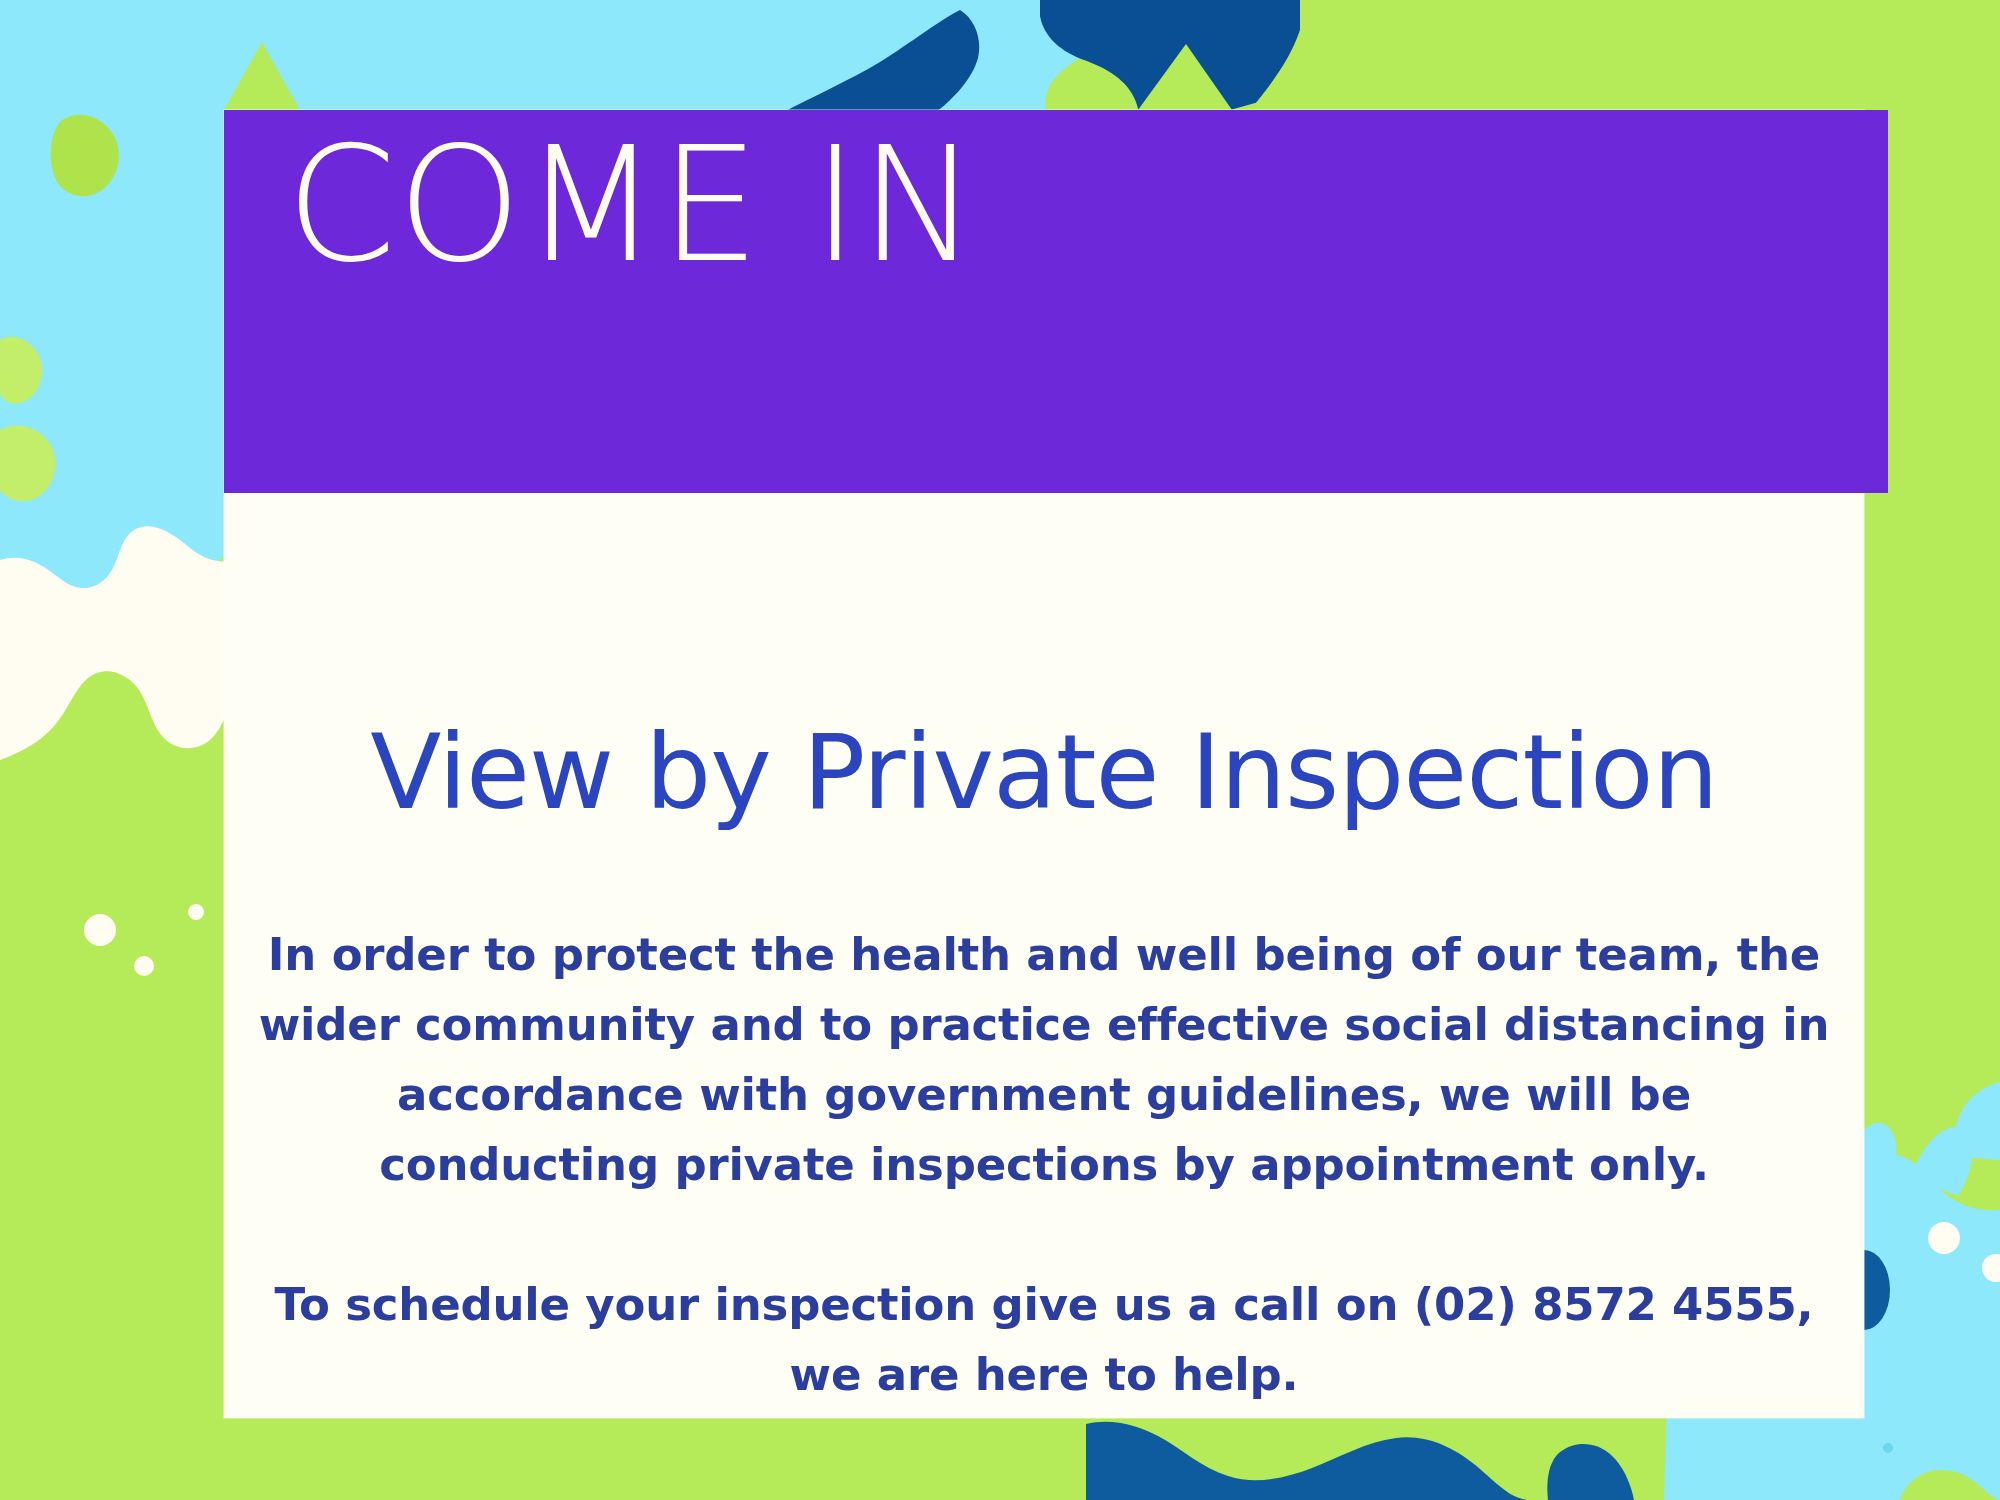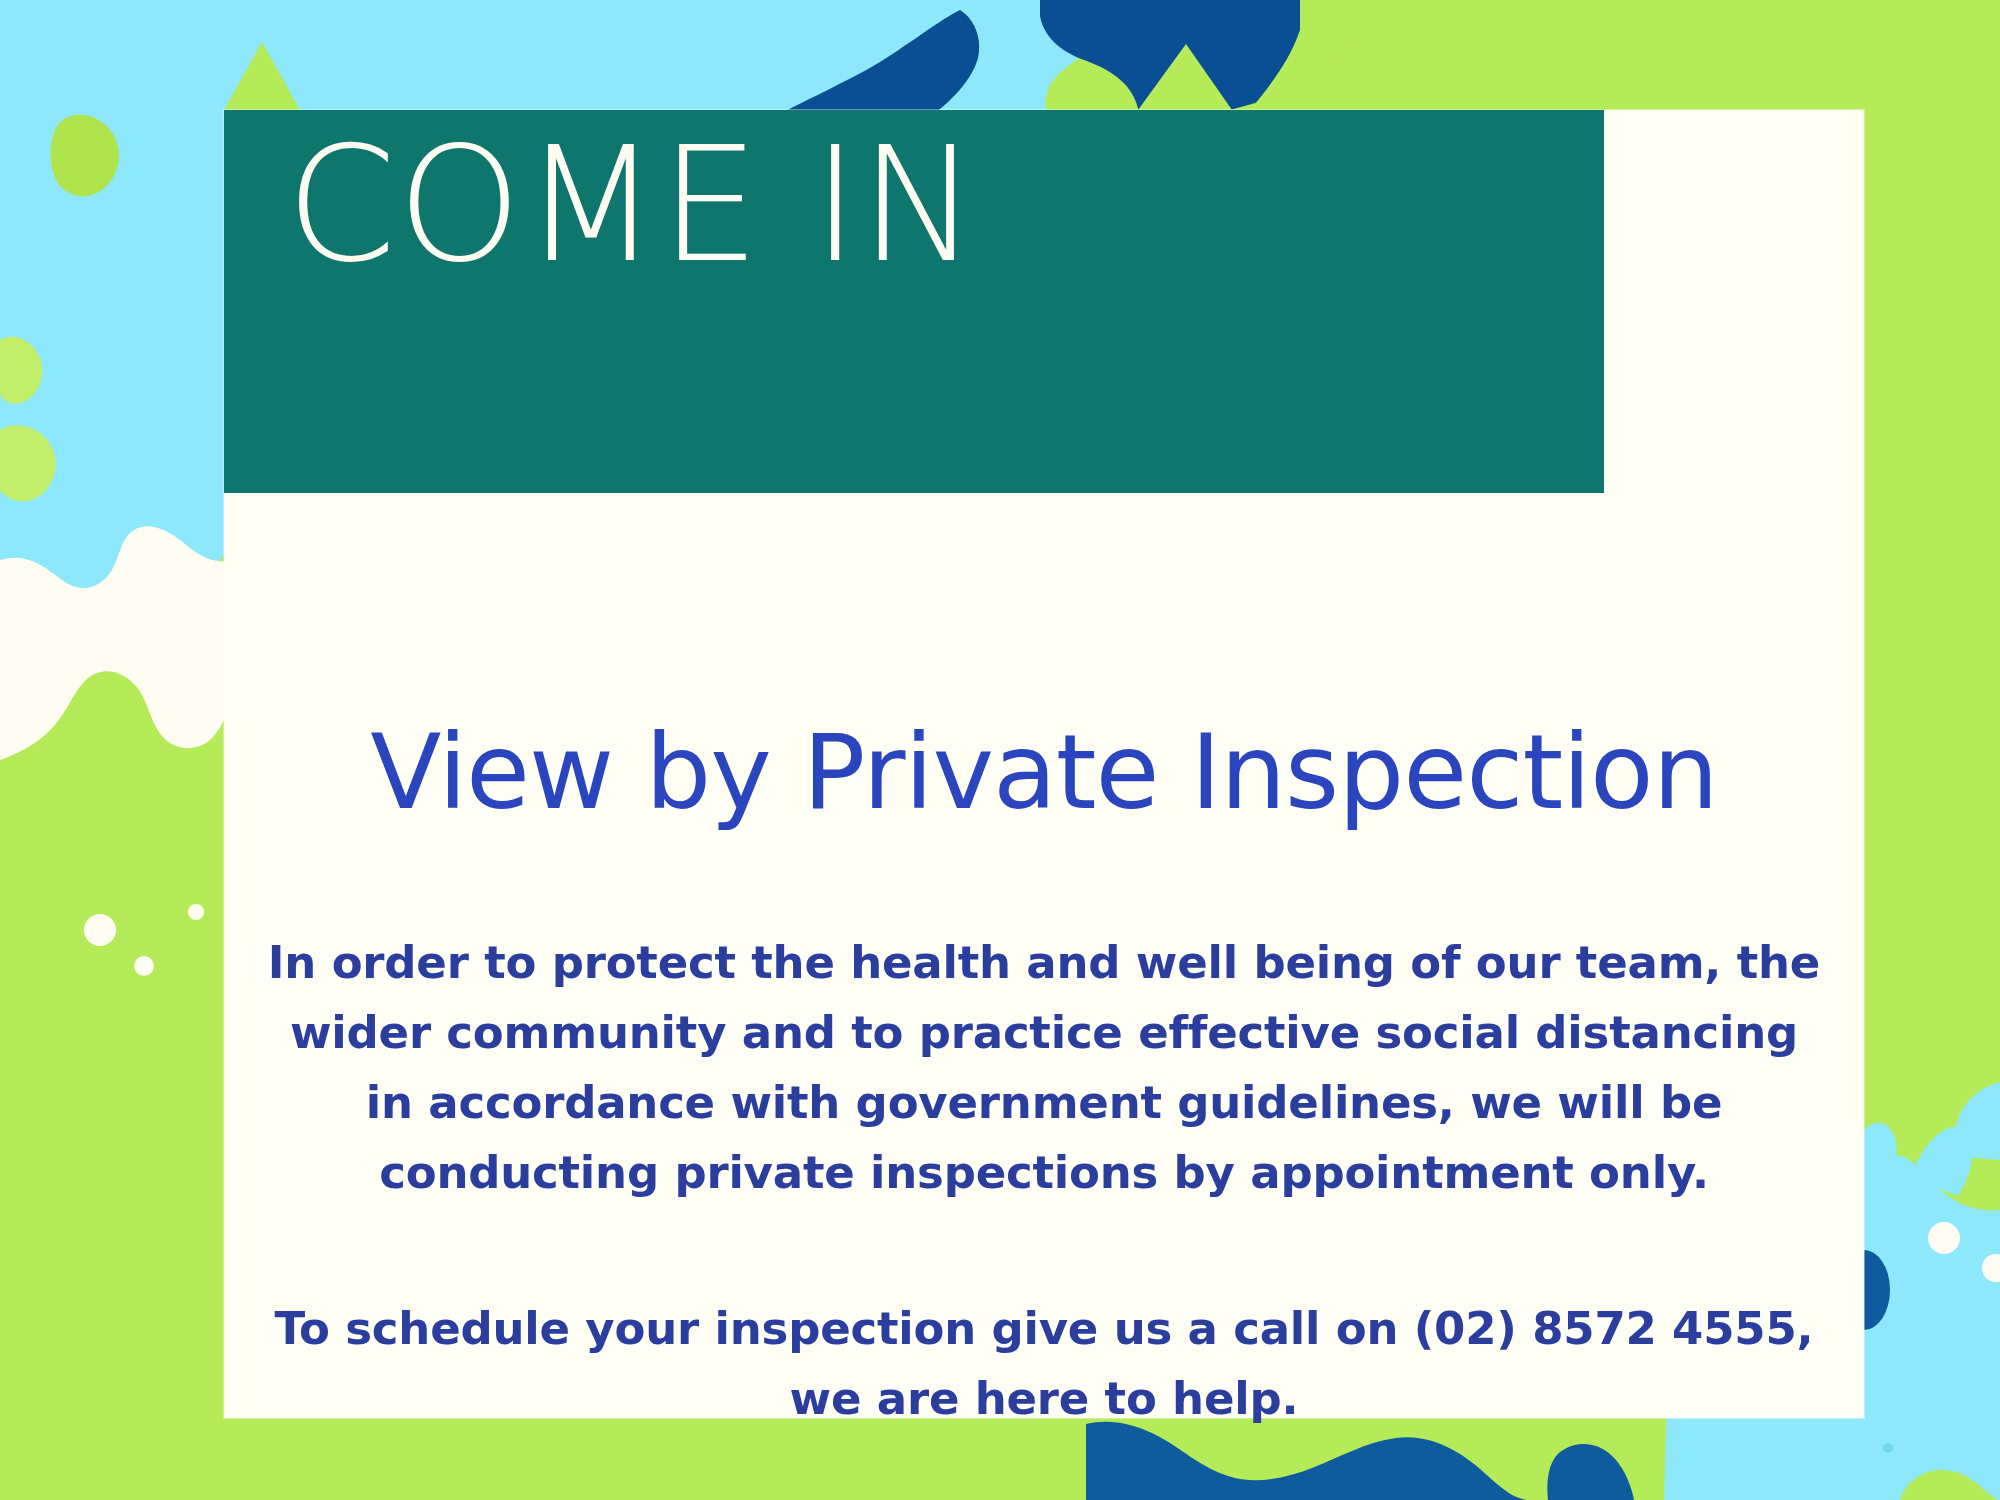--- a/index.html
+++ b/index.html
@@ -34,23 +34,23 @@
     background: #FFFEF4;
     z-index: 5;
     box-shadow: 0 0 0 1px rgba(255,255,255,0.4);
   }
 
   
   #header-band {
     position: absolute;
     left: 0;
     top: 0;
-    width: 1380px;
+    width: 1664px;
     height: 383px;
-    background: #0f766e;
+    background: #6d28d9;
     overflow: hidden;
   }
 
   #title-come-in {
     position: absolute;
     left: 62px;
     top: 16px;
     color: #FFFDF2;
     font-size: 158px;
     line-height: 1.0;
@@ -108,21 +108,21 @@
     text-align: center;
     color: #2B3E9E;
     font-size: 45px;
     line-height: 70px;
     font-weight: 700;
     letter-spacing: -0.2px;
     font-family: "DejaVu Sans", sans-serif;
   }
 
   #paragraph-block .para {
-    margin: 8px;
+    margin: 0;
   }
   #paragraph-block .para-gap {
     height: 70px;
   }
 </style>
 </head>
 <body>
 
 <svg id="bg-art" viewBox="0 0 2000 1500" preserveAspectRatio="none" xmlns="http://www.w3.org/2000/svg">
 

